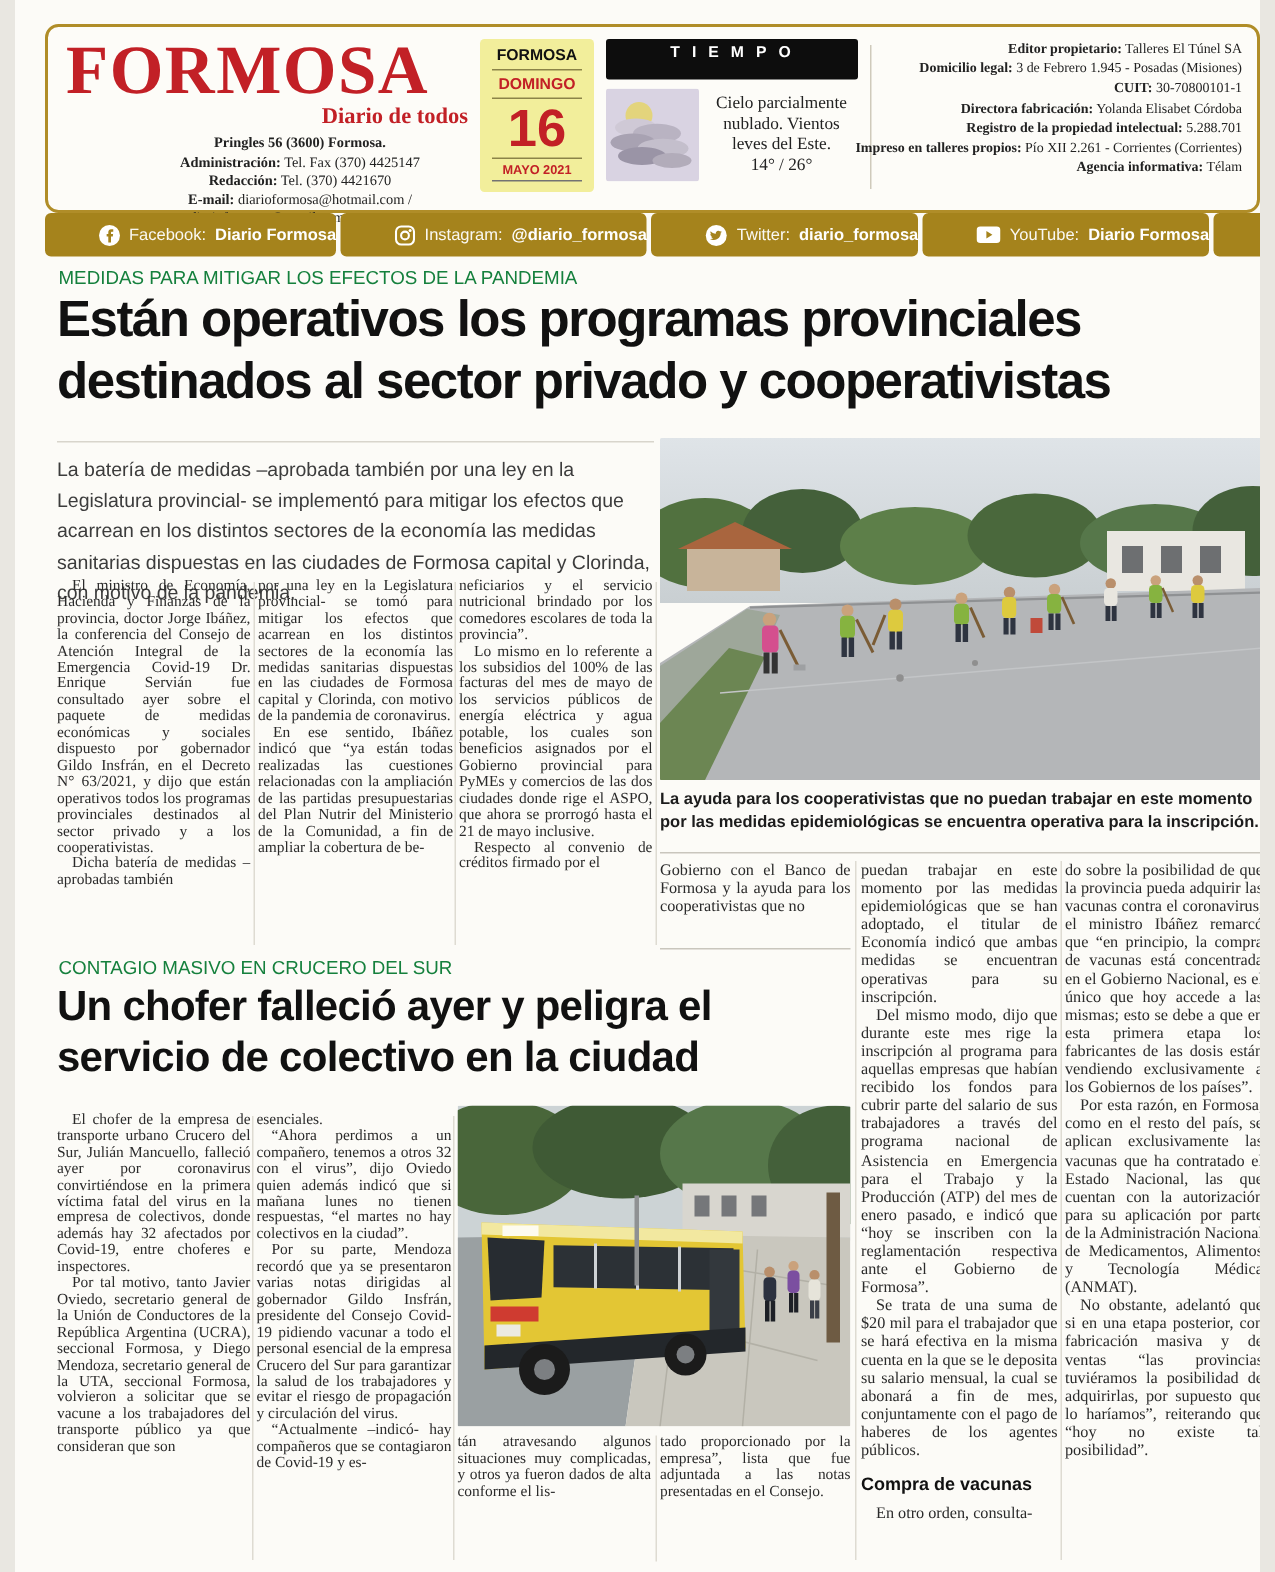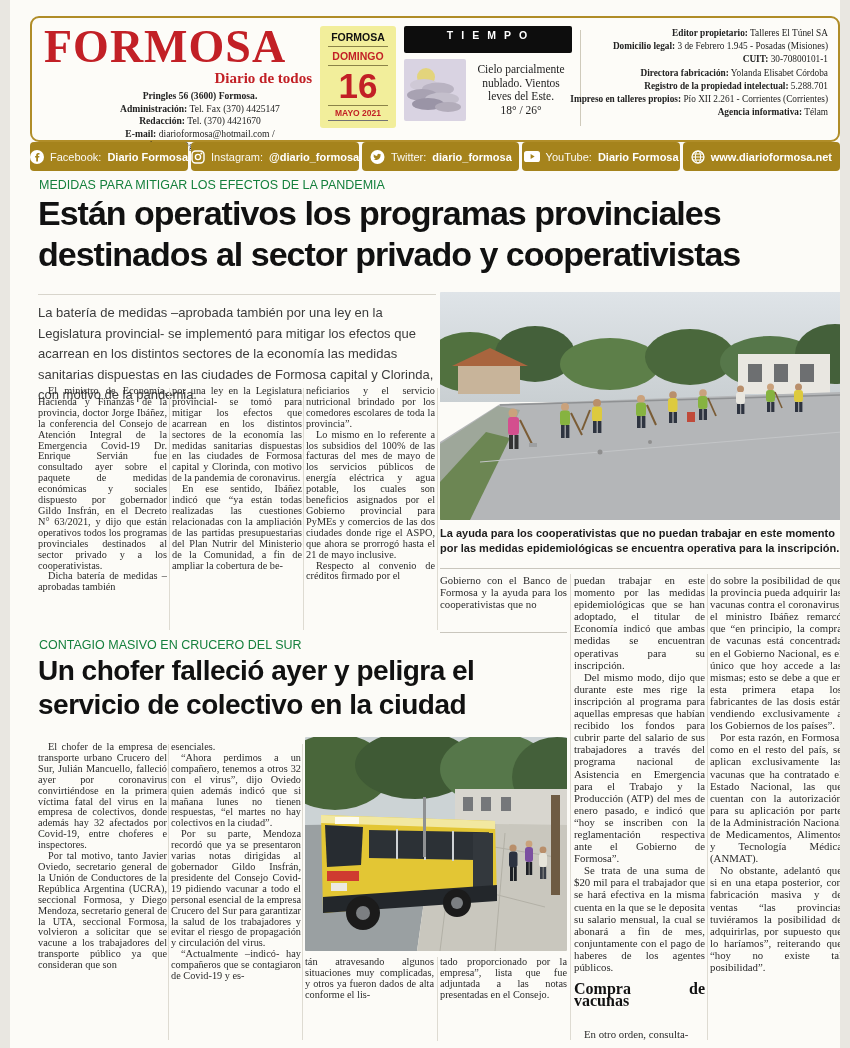--- a/index.html
+++ b/index.html
@@ -32,43 +32,43 @@
   .weather-icon{width:62px;height:62px;border-radius:2px;overflow:hidden;flex:none;}
   .weather-text{flex:1;text-align:center;font-size:11.5px;line-height:13.5px;padding:4px 2px 0 6px;}
   .vline-mast{position:absolute;left:548px;top:12px;width:1px;height:96px;background:#cfcabb;}
   .publisher{position:absolute;right:10px;top:9px;width:262px;text-align:right;
              font-size:9.3px;line-height:13.2px;color:#222;}
   .publisher b{font-weight:bold;}
   
   .socialbar{position:absolute;left:20px;top:142px;width:810px;height:29px;display:flex;gap:3px;}
   .social-item{flex:1;background:#a5831c;border-radius:4px;color:#fff;display:flex;
                align-items:center;justify-content:center;gap:6px;
-               font-family:"Liberation Sans",sans-serif;font-size:11px;white-space:nowrap;}
+               font-family:"Liberation Sans",sans-serif;font-size:11px;white-space:nowrap;padding-left:36px;}
   .social-item .lab{font-weight:normal;opacity:.95;}
   .social-item .val{font-weight:bold;}
   .social-item svg{flex:none;}
   
   .kicker{position:absolute;font-family:"Liberation Sans",sans-serif;color:#15803d;
           font-size:12.5px;letter-spacing:0;}
   .headline{position:absolute;font-family:"Liberation Sans",sans-serif;font-weight:bold;
             color:#111;letter-spacing:-1px;}
   .h1a{left:28px;top:193px;width:804px;font-size:34px;line-height:41px;}
   .h2a{left:28px;top:654px;width:530px;font-size:28px;line-height:34px;letter-spacing:-0.5px;}
   .k1{left:29px;top:178px;}
   .k2{left:29px;top:638px;}
   .lead{position:absolute;left:28px;top:294px;width:398px;height:90px;
         font-family:"Liberation Sans",sans-serif;font-size:13px;line-height:20.5px;color:#3c3c3c;
         border-top:1px solid #d8d5cc;padding-top:8px;}
   .col{position:absolute;overflow:hidden;font-size:10.3px;line-height:10.9px;
        text-align:justify;color:#2a2a2a;}
   .col p{margin:0;text-indent:10px;}
   .col p.cont{text-indent:0;}
   .col-lg{font-size:10.8px;line-height:12.1px;}
-  .subhead{font-family:Liberation Serif, serif;font-weight:bold;font-size:16px;
-           margin:10px 0 21px 0;color:#111;}
+  .subhead{font-family:Liberation Sans, sans-serif;font-weight:bold;font-size:12px;
+           margin:10px 0 8px 0;color:#111;}
   .caption{position:absolute;left:430px;top:526px;width:402px;
            font-family:"Liberation Sans",sans-serif;font-weight:bold;
            font-size:11px;line-height:14.5px;color:#1c1c1c;}
   .hrule{position:absolute;height:1px;background:#c9c6bd;}
   .vrule{position:absolute;width:1px;background:#dedbd2;}
   .photo{position:absolute;overflow:hidden;border-radius:1px;}
   .photo svg{display:block;}
 </style>
 </head>
 <body>
@@ -108,21 +108,21 @@
             <ellipse cx="20" cy="26" rx="14" ry="6" fill="#cfc9d6"></ellipse>
             <ellipse cx="34" cy="30" rx="16" ry="6.5" fill="#b9b3c2"></ellipse>
             <ellipse cx="18" cy="36" rx="15" ry="6" fill="#a8a2b2"></ellipse>
             <ellipse cx="38" cy="40" rx="17" ry="6.5" fill="#c4bfcc"></ellipse>
             <ellipse cx="24" cy="45" rx="16" ry="6" fill="#9a94a6"></ellipse>
             <ellipse cx="44" cy="48" rx="13" ry="5" fill="#b2acba"></ellipse>
           </svg>
         </div>
         <div class="weather-text">
           <span>Cielo parcialmente nublado. Vientos leves del Este.</span><br>
-          <span>18° / 26°</span>
+          <span>14° / 26°</span>
         </div>
       </div>
     </div>
 
     <div class="vline-mast"></div>
 
     <div class="publisher">
       <div><b>Editor propietario:</b> <span>Talleres El Túnel SA</span></div>
       <div><b>Domicilio legal:</b> <span>3 de Febrero 1.945 - Posadas (Misiones)</span></div>
       <div><b>CUIT:</b> <span>30-70800101-1</span></div>

